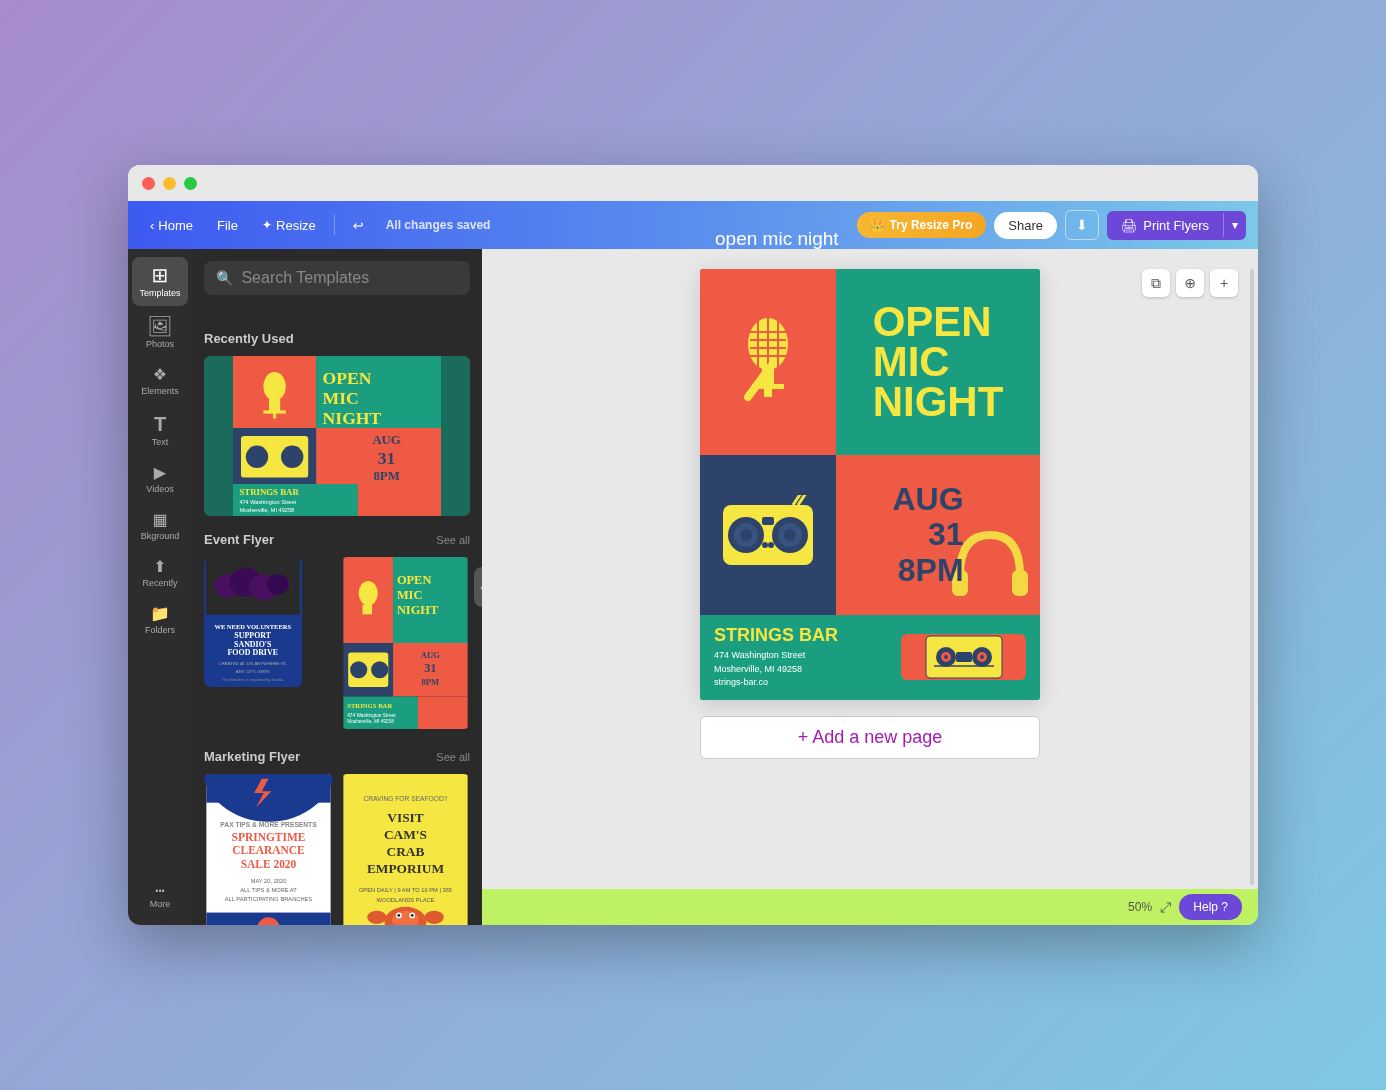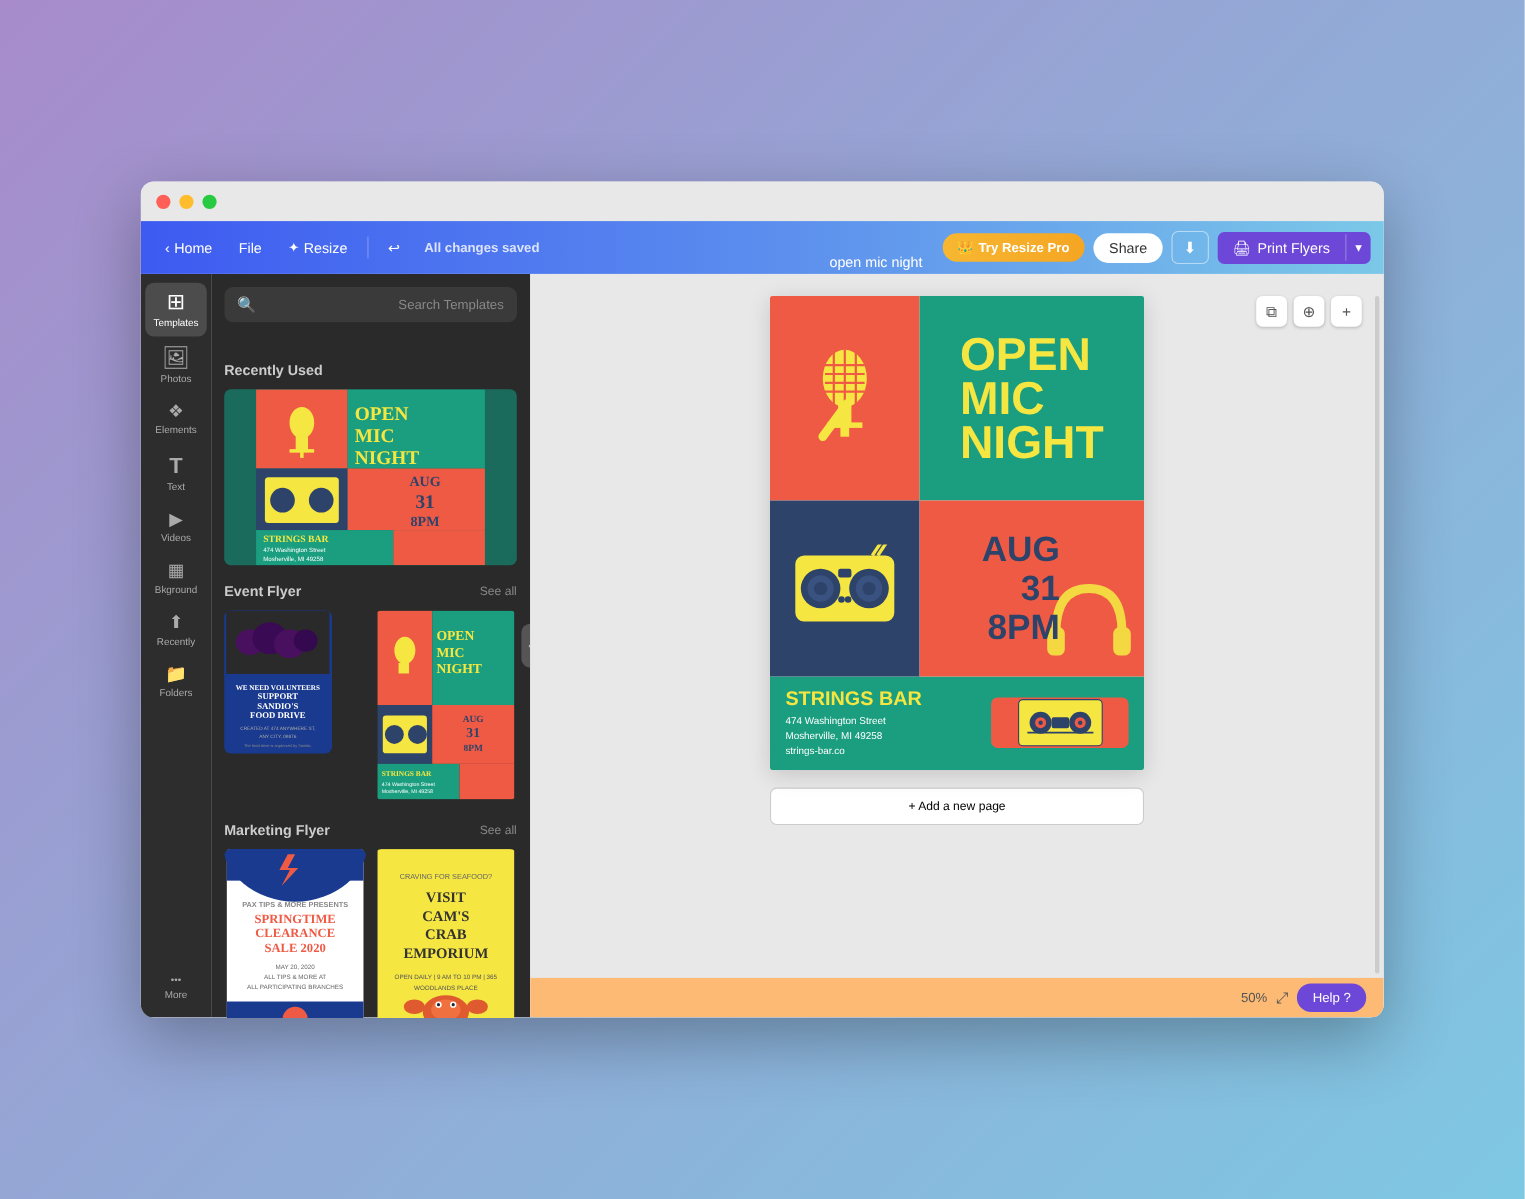--- a/index.html
+++ b/index.html
@@ -80,21 +80,21 @@
       font-weight: bold;
     }
     .toolbar-right {
       margin-left: auto;
       display: flex;
       align-items: center;
       gap: 8px;
     }
     .doc-name {
       color: white;
-      font-size: 13px;
+      font-size: 19px;
       padding: 4px 10px;
       margin-top: 27px;
     }
     .canva-pro-btn {
       background: linear-gradient(90deg, #f7b731, #f5a623);
       color: white;
       border: none;
       border-radius: 20px;
       padding: 6px 14px;
       font-size: 12px;
@@ -222,23 +222,22 @@
       background: #3a3a3a;
       border-radius: 8px;
       padding: 8px 12px;
       gap: 8px;
     }
     .search-input-wrap input {
       background: none;
       border: none;
       outline: none;
       color: #22c55e;
-      font-size: 12px;
+      font-size: 16px;
       width: 100%;
-      text-align: right;
     }
     .search-input-wrap input::placeholder { color: #888; }
     .search-icon-sym { color: #888; font-size: 14px; }
     .templates-content {
       flex: 1;
       overflow-y: auto;
       padding: 8px 12px;
     }
     .templates-content::-webkit-scrollbar { width: 4px; }
     .templates-content::-webkit-scrollbar-thumb { background: #555; border-radius: 2px; }
@@ -337,35 +336,35 @@
     .flyer-design {
       width: 340px;
       background: white;
       font-family: 'Arial Black', 'Impact', sans-serif;
     }
     .add-page-btn {
       background: white;
       border: 1px solid #ccc;
       border-radius: 6px;
       padding: 10px 24px;
-      color: #000000;
-      font-size: 11px;
+      color: #a21caf;
+      font-size: 18px;
       cursor: pointer;
       width: 340px;
     }
     
     .canvas-bottom-bar {
       height: 36px;
       width: 100%;
       display: flex;
       align-items: center;
       justify-content: flex-end;
       padding: 0 16px;
       gap: 8px;
-      background: #fdba74;
+      background: #bef264;
       flex-shrink: 0;
     }
     .zoom-text {
       font-size: 12px;
       color: #555;
     }
     .fullscreen-btn {
       background: none;
       border: none;
       cursor: pointer;

